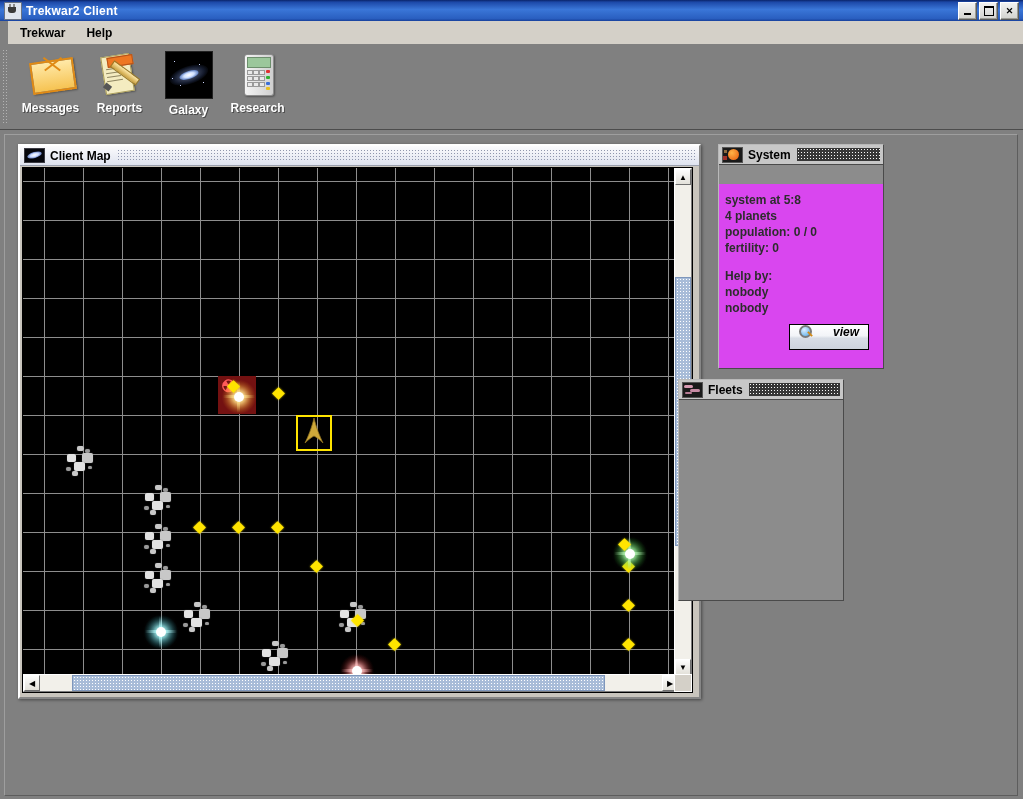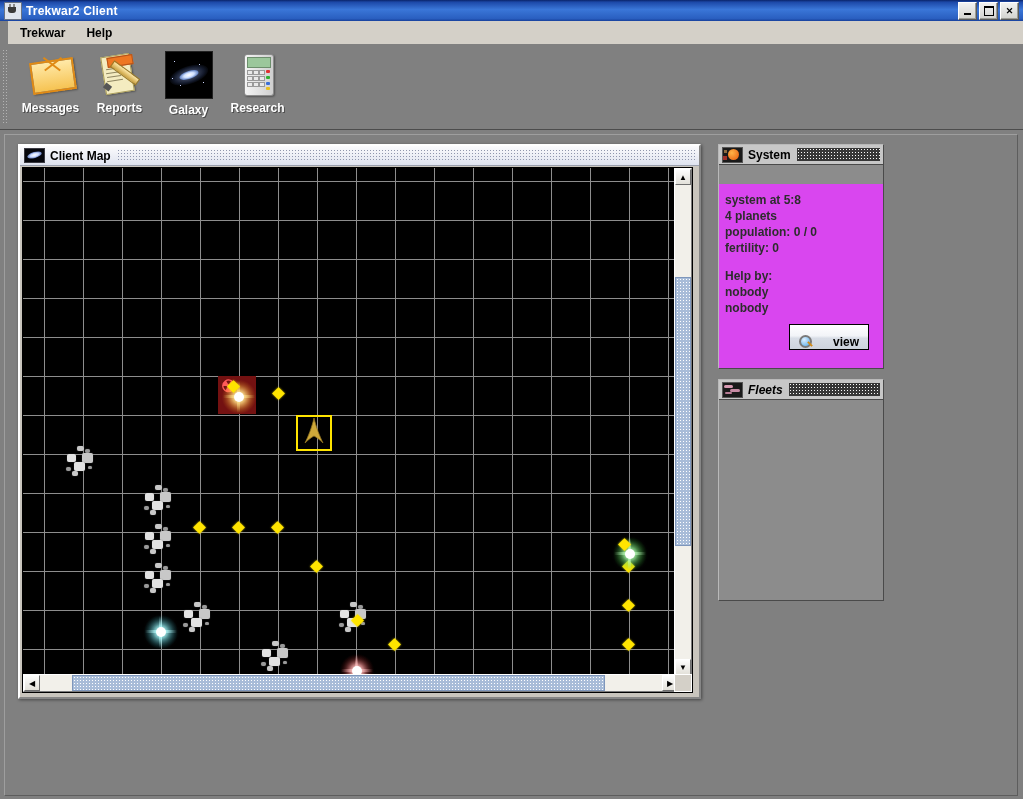--- a/index.html
+++ b/index.html
@@ -160,41 +160,41 @@
     background-image:radial-gradient(#ffffff 38%,transparent 39%);
     background-size:3px 3px;
     border:1px solid #7e96bb;}
   .sb-track{position:absolute;background:#f2f0ea;}
   .corner{position:absolute;right:1px;bottom:1px;width:16px;height:16px;background:#d4d0c8;border:1px solid #fff;}
 
   
   .panel{position:absolute;background:#8c8c8c;border:1px solid #4a4a4a;
     border-top-color:#b9b9b9;border-left-color:#b9b9b9;}
   #system-panel{left:718px;top:144px;width:164px;height:223px;}
-  #fleets-panel{left:718px;top:379px;width:164px;height:220px;font-style:italic;}
+  #fleets-panel{left:678px;top:379px;width:164px;height:220px;}
   .p-title{height:19px;background:#c7c7c7;border-bottom:1px solid #4a4a4a;
     display:flex;align-items:center;overflow:hidden;}
   .p-icon{width:19px;height:14px;margin:0 5px 0 3px;flex:none;position:relative;background:#1a1a1a;border:1px solid #555;}
   .p-icon.sun .ball{position:absolute;left:5px;top:1px;width:11px;height:11px;border-radius:50%;
     background:radial-gradient(circle at 35% 35%,#ffb347,#e8590c);}
   .p-icon.sun .sm{position:absolute;left:1px;top:2px;width:3px;height:3px;background:#8d6a3f;}
   .p-icon.sun .sm2{position:absolute;left:0px;top:8px;width:4px;height:4px;background:#a0312a;}
   .p-icon.fl .s1{position:absolute;left:1px;top:2px;width:9px;height:3px;background:#d79ab2;border-radius:2px;}
   .p-icon.fl .s2{position:absolute;left:7px;top:6px;width:10px;height:3px;background:#c78ba4;border-radius:2px;}
   .p-icon.fl .s3{position:absolute;left:2px;top:9px;width:7px;height:2px;background:#b87c95;border-radius:2px;}
   .p-text{font-size:12px;font-weight:bold;color:#000;flex:none;}
   .p-fill{flex:1;height:13px;margin:0 3px 0 6px;
     background-image:radial-gradient(#ffffff 42%,transparent 43%);
     background-size:3px 3px;background-color:#2b2b2b;opacity:.92;}
   .p-body{position:absolute;left:0;right:0;top:19px;bottom:0;background:#d946ef;padding:8px 0 0 6px;margin-top:20px;}
   .p-line{font-size:12px;font-weight:bold;color:#2d2d2d;line-height:16px;}
   .p-gap{height:12px;}
   .view-btn{position:absolute;right:14px;bottom:18px;width:78px;height:24px;
     background:linear-gradient(to bottom,#ffffff 0%,#f2f4f8 45%,#d8dde6 55%,#cdd3dd 100%);
-    border:1px solid #000;display:flex;align-items:flex-end;justify-content:center;gap:20px;cursor:pointer;}
+    border:1px solid #000;display:flex;align-items:flex-start;justify-content:center;gap:20px;cursor:pointer;font-style:italic;}
   .view-btn .lbl{font-size:12px;font-weight:bold;color:#000;}
   .mag{position:relative;width:14px;height:14px;flex:none;}
   .mag .lens{position:absolute;left:0;top:0;width:9px;height:9px;border-radius:50%;
     border:2px solid #7a7a7a;background:radial-gradient(circle at 35% 30%,#dff0ff,#4fa8e8);}
   .mag .hdl{position:absolute;left:8px;top:8px;width:6px;height:2px;background:#d08a18;transform:rotate(45deg);}
 
   .fleet-icons{display:flex;gap:9px;margin-top:7px;}
   .fi{width:19px;height:17px;position:relative;}
   
   .fi-rocket .body{position:absolute;left:5px;top:2px;width:13px;height:4px;

